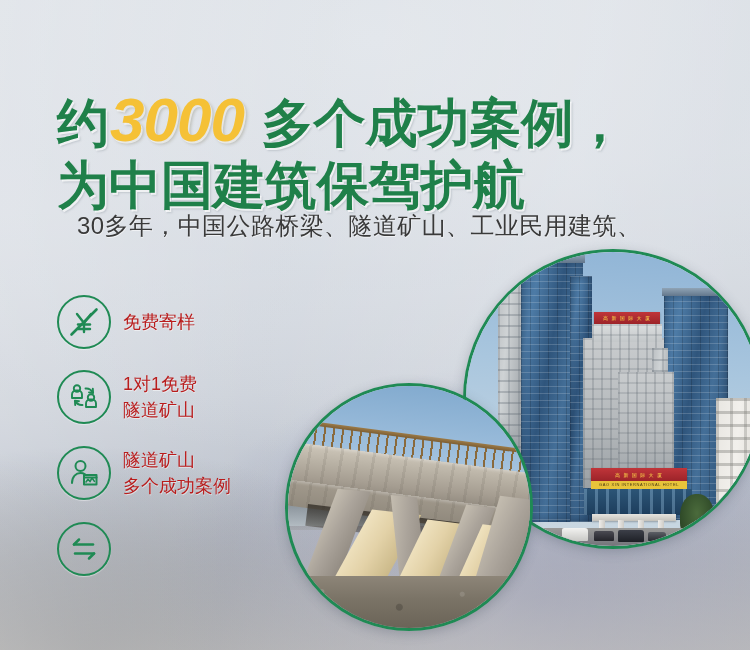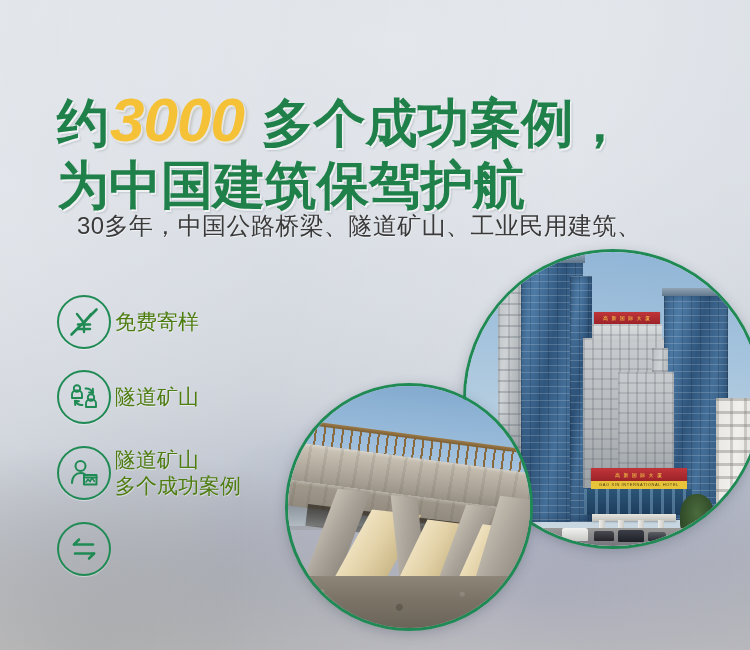--- a/index.html
+++ b/index.html
@@ -93,24 +93,24 @@
     width:54px; height:54px;
     flex:0 0 54px;
     border:2.5px solid #1f8a54;
     border-radius:50%;
     position:relative;
     display:flex; align-items:center; justify-content:center;
     box-shadow:0 1px 1px rgba(255,255,255,0.45);
   }
   .f-icon svg { display:block; }
   .f-text {
-    margin-left:4px;
-    font-size:21px;
+    margin-left:12px;
+    font-size:18px;
     line-height:26px;
-    color:#4d7c0f;
+    color:#b91c1c;
     text-shadow:0.5px 0.5px 0 rgba(255,255,255,0.5);
     white-space:nowrap;
   }
   .f-text .l2 { display:block; }
 
   
   .photo {
     position:absolute;
     border-radius:50%;
     overflow:hidden;
@@ -393,20 +393,21 @@
           <path d="M6 19 L6 15.5 A4 4 0 0 1 10 11.5 L12 11.5 A4 4 0 0 1 16 15.5 L16 19 Z"></path>
           <circle cx="25" cy="18.5" r="3.2"></circle>
           <path d="M20 28 L20 24.5 A4 4 0 0 1 24 20.5 L26 20.5 A4 4 0 0 1 30 24.5 L30 28 Z"></path>
           <path d="M19.5 9.5 A7 7 0 0 1 26.5 13.5"></path>
           <path d="M26.8 9.6 L27.1 14 L23 13.4"></path>
           <path d="M16.5 26 A7 7 0 0 1 9.5 22"></path>
           <path d="M9.2 26 L8.9 21.6 L13 22.2"></path>
         </svg>
       </div>
       <div class="f-text">
+        <span>1对1免费</span>
         <span class="l2">隧道矿山</span>
       </div>
     </div>
 
     <div class="feature">
       <div class="f-icon">
         <svg width="36" height="36" viewBox="0 0 36 36" fill="none" stroke="#1f8a54" stroke-width="2" stroke-linecap="round" stroke-linejoin="round">
           <circle cx="14.5" cy="11" r="5"></circle>
           <path d="M6 28 C6 21.5 10 18 14.5 18 C16.2 18 17.8 18.5 19 19.3"></path>
           <rect x="18" y="20" width="12.5" height="9.5"></rect>

